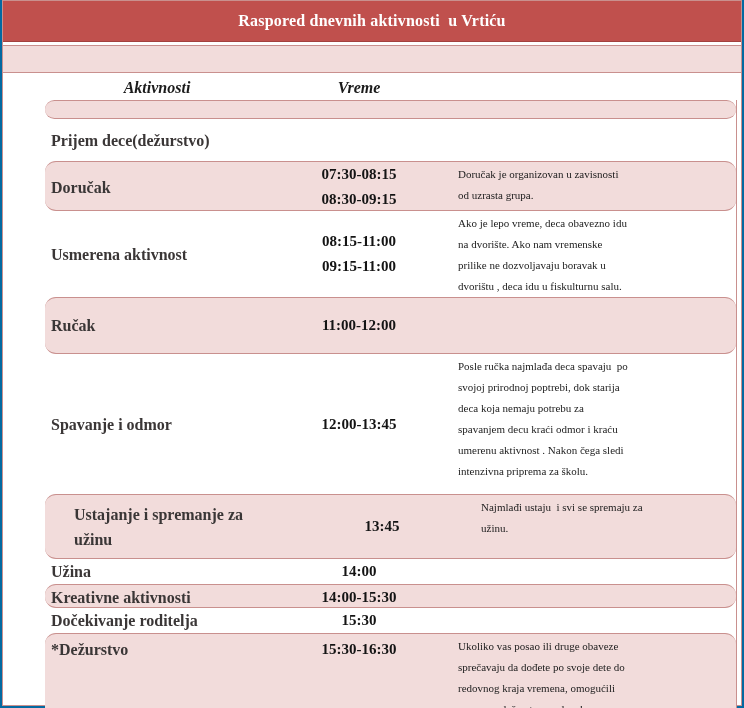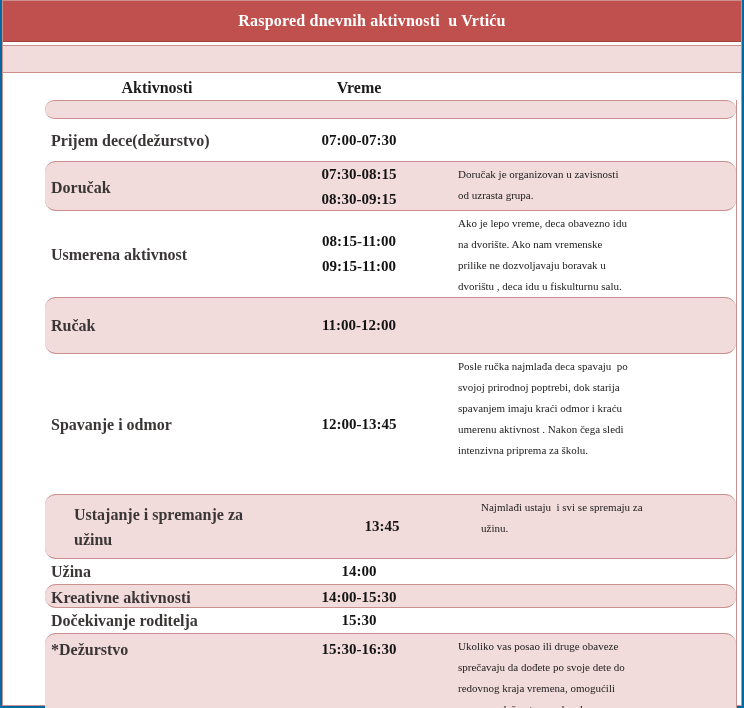--- a/index.html
+++ b/index.html
@@ -22,21 +22,21 @@
   }
   .title-bar span {
     color:var(--header_text); font-weight:bold; font-size:16px;
     letter-spacing:.2px; white-space:pre;
   }
   .band {
     position:absolute; left:0; top:44px; right:0; height:28px;
     background:var(--row_pink);
     border-top:1px solid var(--line); border-bottom:1px solid var(--line);
   }
-  .col-headers { position:absolute; left:0; top:74px; right:0; height:25px; background:#fff; }
+  .col-headers { position:absolute; left:0; top:74px; right:0; height:25px; background:#fff;font-style:italic; }
   .col-headers span {
     position:absolute; top:0; height:25px; line-height:25px;
     text-align:center; font-weight:bold; font-size:16px; color:#1b1b1b;
   }
   .h-act  { left:42px;  width:224px; }
   .h-time { left:282px; width:148px; }
 
   .tbody {
     position:absolute; left:42px; top:99px; width:692px;
     border-right:1px solid var(--line);
@@ -74,23 +74,20 @@
     <div class="tbody" id="tbody">
         <div class="row pink" style="height: 19px;">
           <div class="cell activity"></div>
           <div class="cell time"></div>
           <div class="cell note"></div>
         </div>
         <div class="row white" style="height: 42px;">
           <div class="cell activity">
             <div>Prijem dece(dežurstvo)</div>
           </div>
-          <div class="cell time">
-            <div>07:00-07:30</div>
-          </div>
           <div class="cell note"></div>
         </div>
         <div class="row pink" style="height: 50px;">
           <div class="cell activity">
             <div>Doručak</div>
           </div>
           <div class="cell time">
             <div>07:30-08:15</div>
             <div>08:30-09:15</div>
           </div>
@@ -126,21 +123,22 @@
         <div class="row white" style="height: 140px;">
           <div class="cell activity">
             <div>Spavanje i odmor</div>
           </div>
           <div class="cell time">
             <div>12:00-13:45</div>
           </div>
           <div class="cell note">
             <div>Posle ručka najmlađa deca spavaju  po</div>
             <div>svojoj prirodnoj poptrebi, dok starija</div>
-            <div>spavanjem imaju kraći odmor i kraću</div>
+            <div>deca koja nemaju potrebu za</div>
+            <div>spavanjem decu kraći odmor i kraću</div>
             <div>umerenu aktivnost . Nakon čega sledi</div>
             <div>intenzivna priprema za školu.</div>
           </div>
         </div>
         <div class="row pink" style="height: 65px; padding-left: 23px;">
           <div class="cell activity">
             <div>Ustajanje i spremanje za</div>
             <div>užinu</div>
           </div>
           <div class="cell time">

